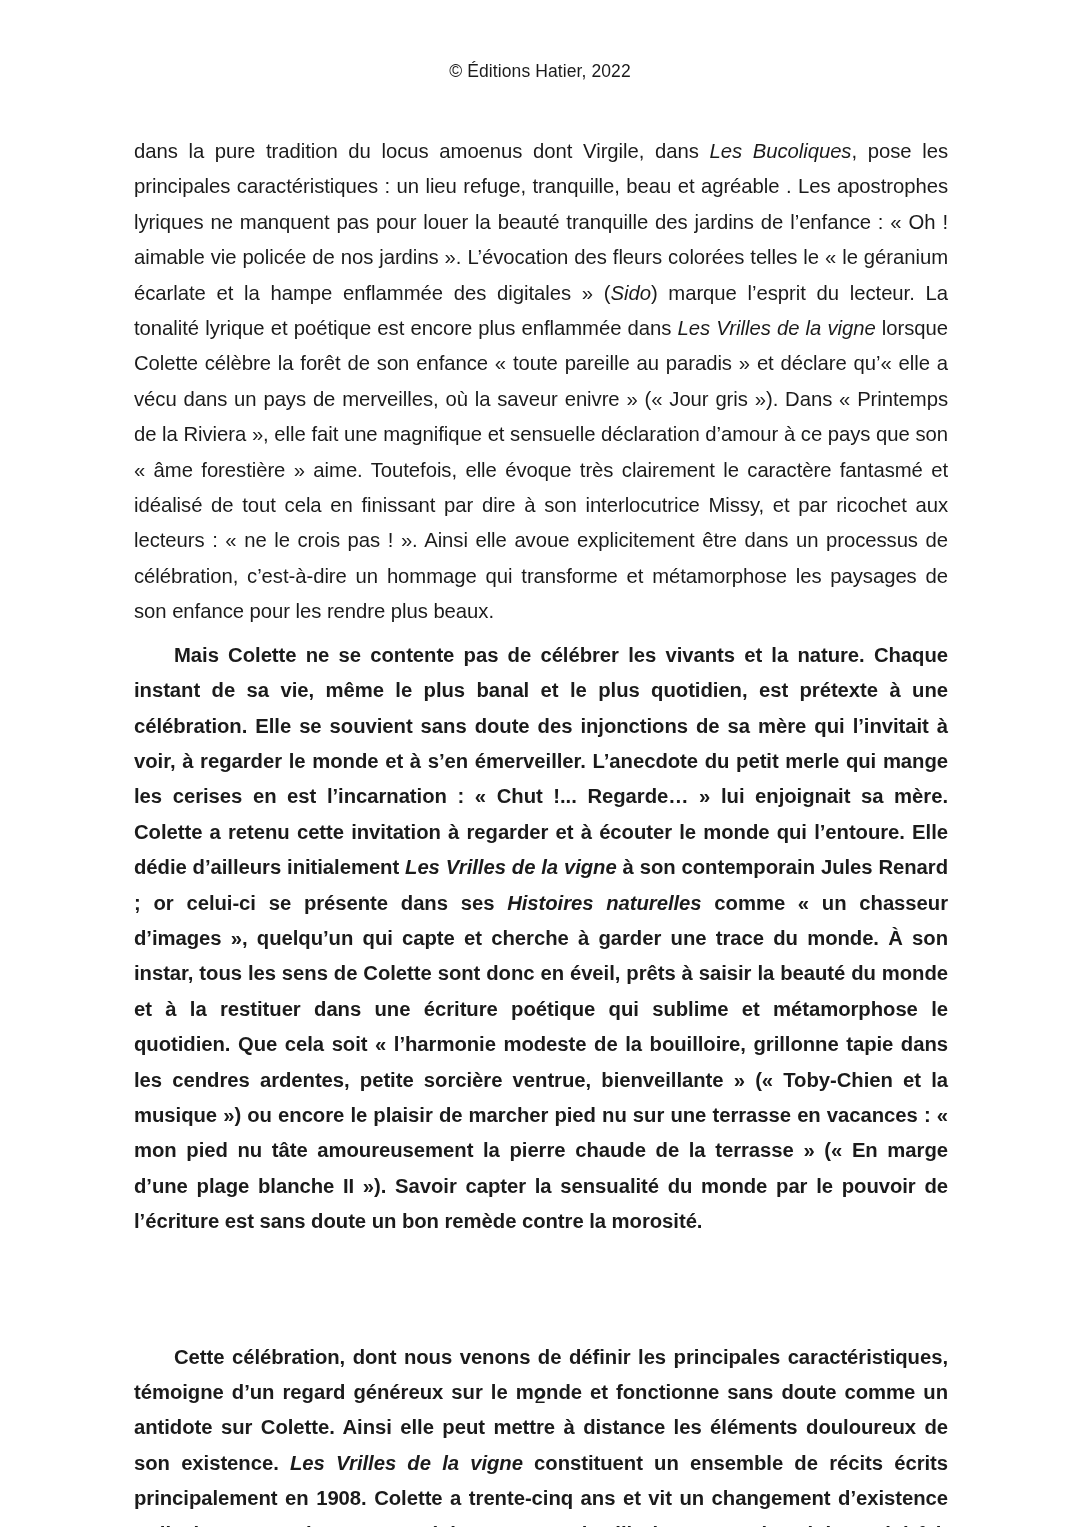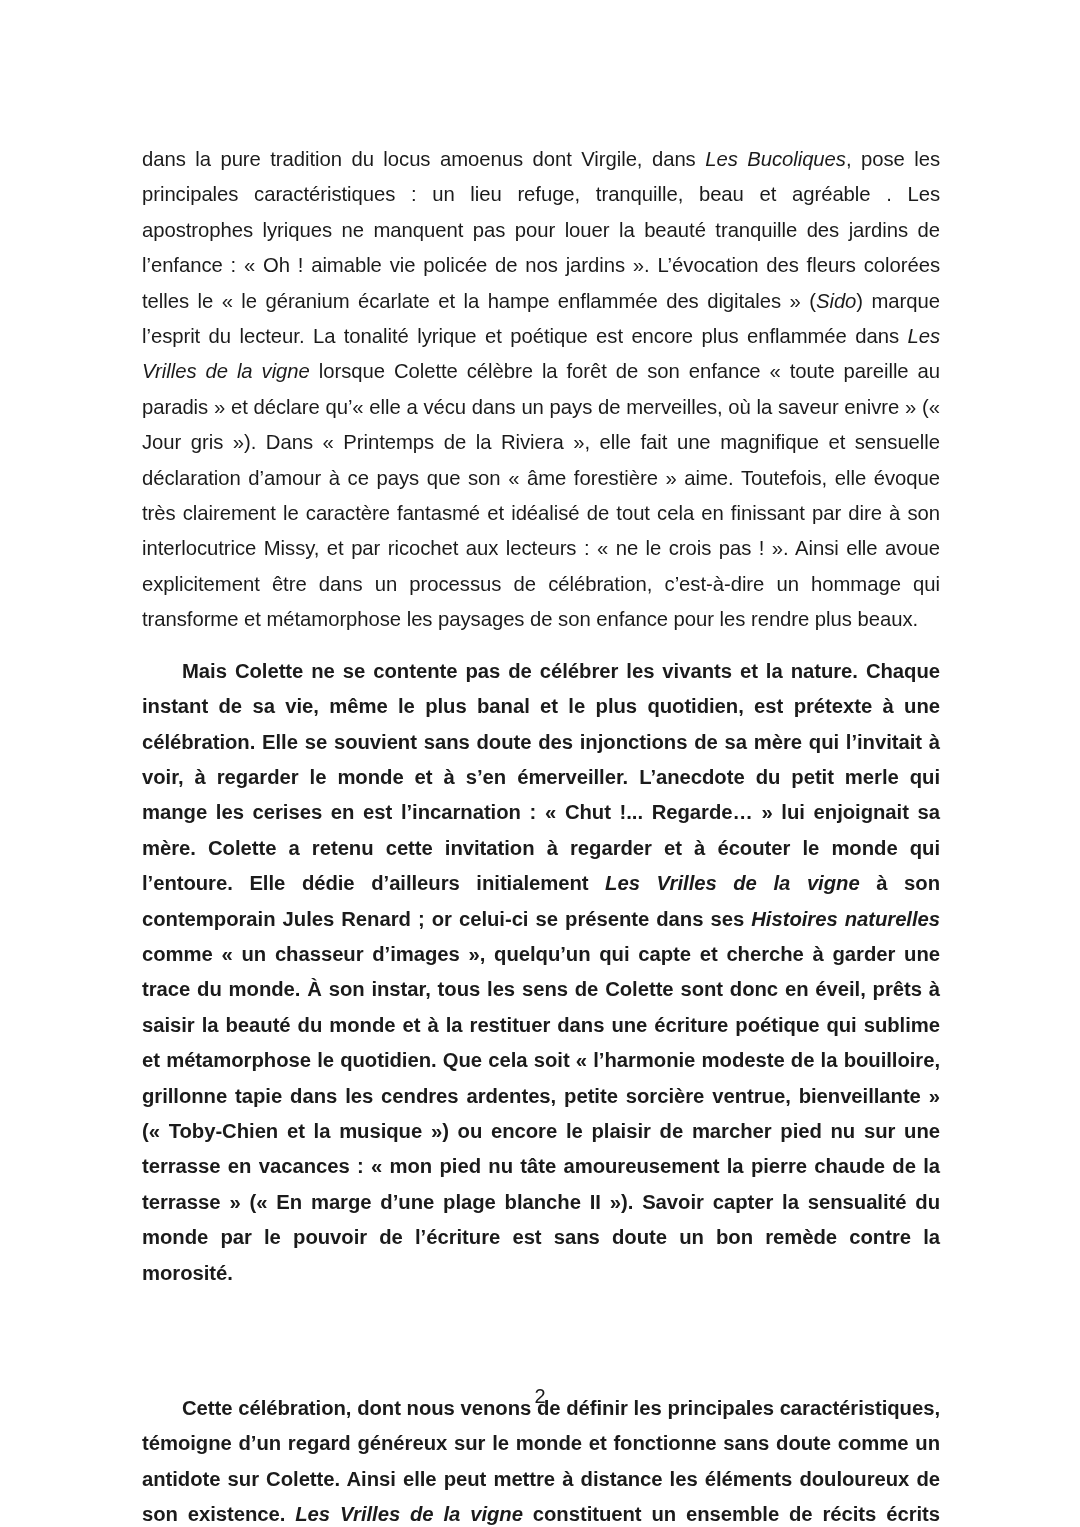--- a/index.html
+++ b/index.html
@@ -30,21 +30,21 @@
     letter-spacing: 0.1px;
     color: #1b1b1b;
   }
   .body-area {
     position: absolute;
     top: 126px;
     left: 126px;
     width: 830px;
   }
   p.para {
-    margin: 16px;
+    margin: 8px;
     font-size: 20.3px;
     line-height: 35.4px;
     text-align: justify;
     text-justify: inter-word;
     color: #1b1b1b;
     letter-spacing: -0.05px;
     word-spacing: 0px;
     hyphens: manual;
   }
   p.para.indent {
@@ -66,20 +66,21 @@
     font-size: 20px;
     line-height: 26px;
     color: #1b1b1b;
   }
 </style>
 </head>
 <body>
 
 <div class="page">
 
+  <div class="running-head">© Éditions Hatier, 2022</div>
 
   <div class="body-area" id="body-area">
       <p class="para" id="para-1"><span>dans la pure tradition du locus amoenus dont Virgile, dans </span><span class="it">Les Bucoliques</span><span>, pose les principales caractéristiques : un lieu refuge, tranquille, beau et agréable . Les apostrophes lyriques ne manquent pas pour louer la beauté tranquille des jardins de l’enfance : « Oh ! aimable vie policée de nos jardins ». L’évocation des fleurs colorées telles le « le géranium écarlate et la hampe enflammée des digitales » (</span><span class="it">Sido</span><span>) marque l’esprit du lecteur. La tonalité lyrique et poétique est encore plus enflammée dans </span><span class="it">Les Vrilles de la vigne</span><span> lorsque Colette célèbre la forêt de son enfance « toute pareille au paradis » et déclare qu’« elle a vécu dans un pays de merveilles, où la saveur enivre » (« Jour gris »). Dans « Printemps de la Riviera », elle fait une magnifique et sensuelle déclaration d’amour à ce pays que son « âme forestière » aime. Toutefois, elle évoque très clairement le caractère fantasmé et idéalisé de tout cela en finissant par dire à son interlocutrice Missy, et par ricochet aux lecteurs : « ne le crois pas ! ». Ainsi elle avoue explicitement être dans un processus de célébration, c’est-à-dire un hommage qui transforme et métamorphose les paysages de son enfance pour les rendre plus beaux.</span></p>
       <p class="para indent" id="para-2"><span>Mais Colette ne se contente pas de célébrer les vivants et la nature. Chaque instant de sa vie, même le plus banal et le plus quotidien, est prétexte à une célébration. Elle se souvient sans doute des injonctions de sa mère qui l’invitait à voir, à regarder le monde et à s’en émerveiller. L’anecdote du petit merle qui mange les cerises en est l’incarnation : « Chut !... Regarde… » lui enjoignait sa mère. Colette a retenu cette invitation à regarder et à écouter le monde qui l’entoure. Elle dédie d’ailleurs initialement </span><span class="it">Les Vrilles de la vigne</span><span> à son contemporain Jules Renard ; or celui-ci se présente dans ses </span><span class="it">Histoires naturelles</span><span> comme « un chasseur d’images », quelqu’un qui capte et cherche à garder une trace du monde. À son instar, tous les sens de Colette sont donc en éveil, prêts à saisir la beauté du monde et à la restituer dans une écriture poétique qui sublime et métamorphose le quotidien. Que cela soit « l’harmonie modeste de la bouilloire, grillonne tapie dans les cendres ardentes, petite sorcière ventrue, bienveillante » (« Toby-Chien et la musique ») ou encore le plaisir de marcher pied nu sur une terrasse en vacances : « mon pied nu tâte amoureusement la pierre chaude de la terrasse » (« En marge d’une plage blanche II »). Savoir capter la sensualité du monde par le pouvoir de l’écriture est sans doute un bon remède contre la morosité.</span></p>
       <p class="para indent gap-before" id="para-3"><span>Cette célébration, dont nous venons de définir les principales caractéristiques, témoigne d’un regard généreux sur le monde et fonctionne sans doute comme un antidote sur Colette. Ainsi elle peut mettre à distance les éléments douloureux de son existence. </span><span class="it">Les Vrilles de la vigne</span><span> constituent un ensemble de récits écrits principalement en 1908. Colette a trente-cinq ans et vit un changement d’existence radical : son mariage est un échec, son mari Willy la trompe, l’exploite et lui fait perdre une bonne partie de ses illusions sur l’amour. Même si le divorce n’est pas encore prononcé, ils vivent séparés et Colette doit subvenir à ses besoins. L’autofiction est le moyen de mettre à distance cette période douloureuse. Elle évoque avec une douce ironie son déclassement social à travers les conversations fictionnelles avec une amie imaginaire, Valentine, qui incarne les convenances sociales afin d’affirmer sa propre liberté conquise dans cette période difficile. Mais le lecteur comprend également en creux le mépris de la bonne société pour cette femme qui se donne en spectacle presque nue. Les amours allégoriques de Nonoche (double animal de Colette), qui ne résiste pas à l’appel du vieux Matou (représentation de Willy), sont des masques qui permettent de transposer de manière humoristique ses propres amours. Le texte d’ouverture « Les Vrilles de la vigne »</span></p>
     </div>
 
   <div class="folio">2</div>
 
 </div>

